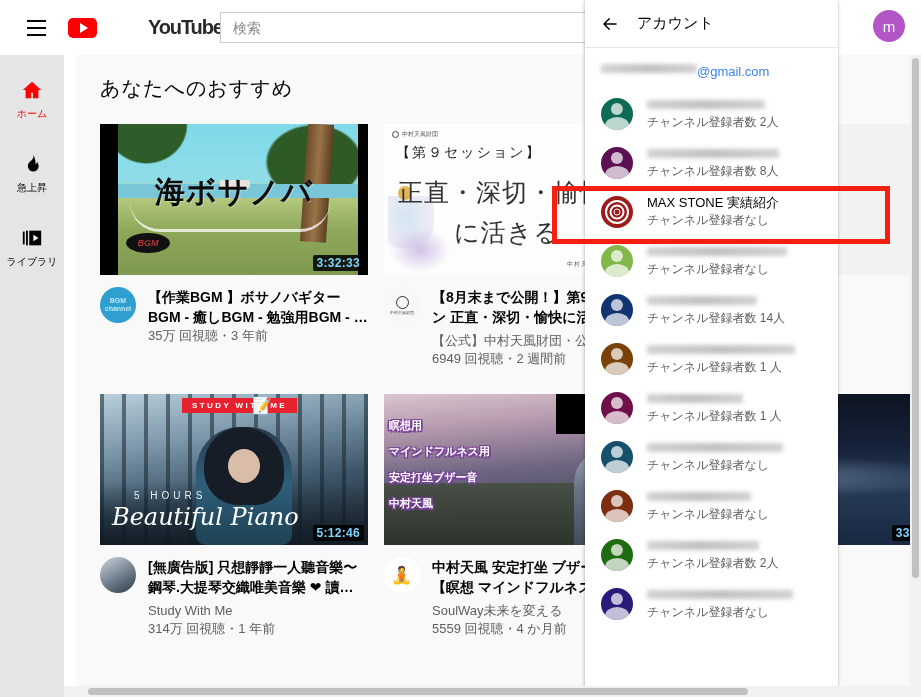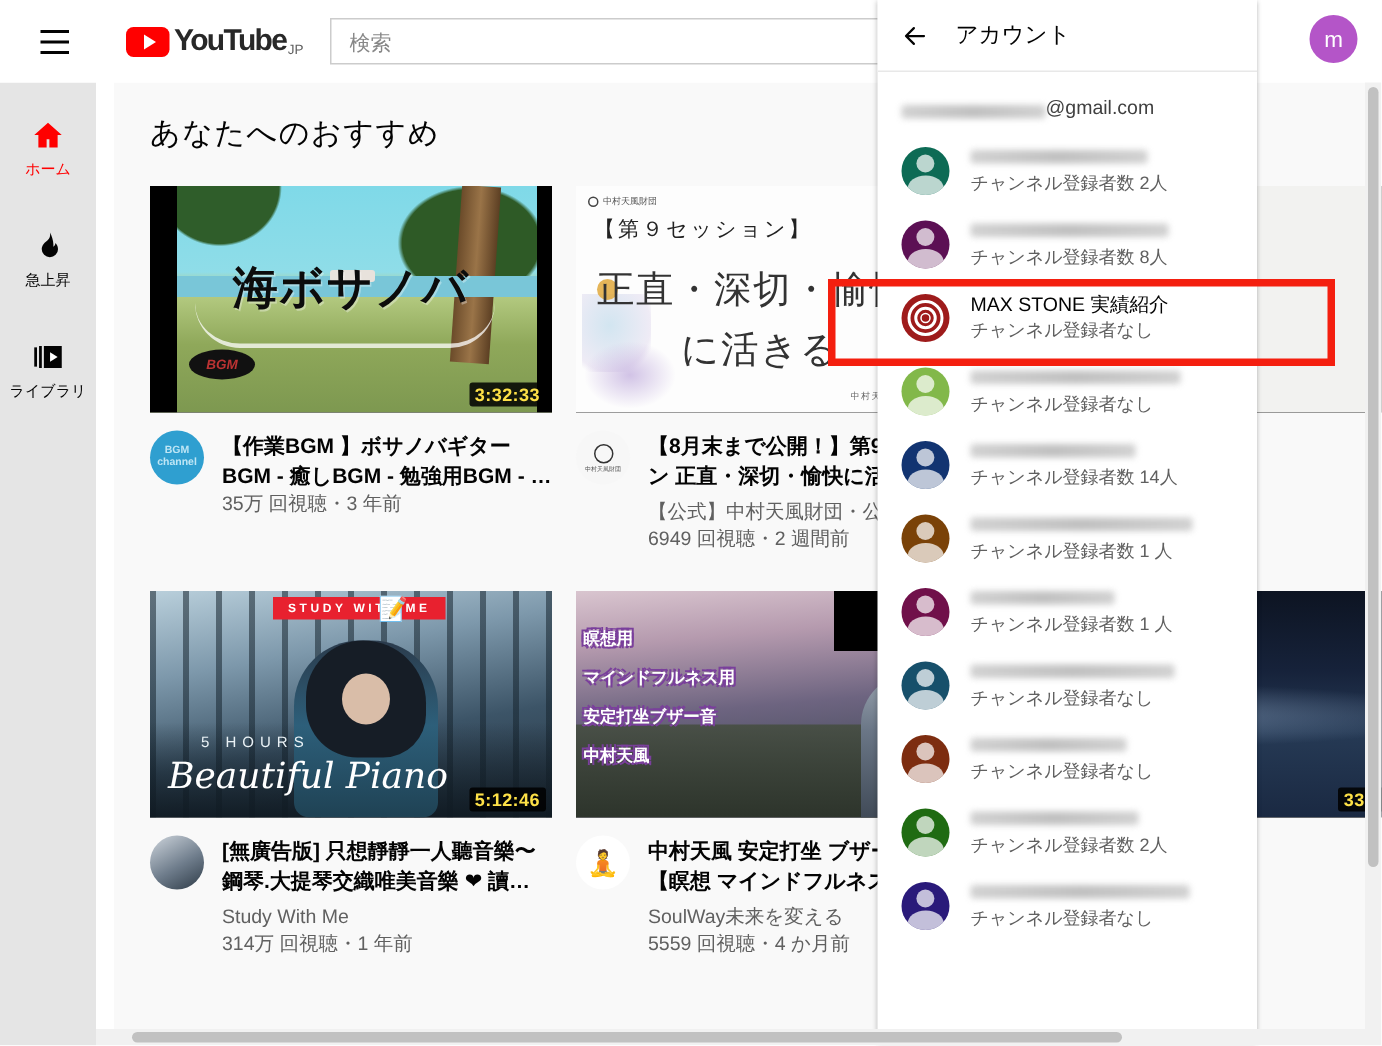--- a/index.html
+++ b/index.html
@@ -16,21 +16,21 @@
     background: #ffffff; display: flex; align-items: center;
     z-index: 5;
   }
   .hamburger {
     width: 40px; height: 40px; margin-left: 16px;
     display: flex; flex-direction: column; justify-content: center;
     align-items: center; gap: 5px; cursor: pointer;
   }
   .hamburger span { display:block; width: 19px; height: 2px; background: #030303; }
 
-  .logo-wrap { display: flex; align-items: flex-end; margin-left: 28px; cursor:pointer; }
+  .logo-wrap { display: flex; align-items: center; margin-left: 12px; cursor:pointer;gap:48px; }
   .logo-play {
     width: 29px; height: 20px; background: #ff0000; border-radius: 5px;
     display: flex; align-items: center; justify-content: center; margin-top: 1px;
   }
   .logo-play .tri {
     width: 0; height: 0; border-left: 8px solid #fff;
     border-top: 5px solid transparent; border-bottom: 5px solid transparent;
     margin-left: 2px;
   }
   .logo-text {
@@ -82,21 +82,21 @@
     margin-bottom: 22px; letter-spacing: 1px;
   }
   .grid { display: flex; gap: 16px; flex-wrap: nowrap; }
   .card { width: 268px; flex: 0 0 268px; }
   .thumb {
     position: relative; width: 268px; height: 151px;
     overflow: hidden; background: #000;
   }
   .thumb .dur {
     position: absolute; right: 4px; bottom: 4px;
-    background: rgba(0,0,0,0.85); color: #fde047;
+    background: rgba(0,0,0,0.85); color: #7dd3fc;
     font-size: 12px; font-weight: bold; padding: 1px 4px; border-radius: 2px;
     letter-spacing: 0.3px;
   }
   .meta { display: flex; gap: 12px; padding: 12px 0 0 0; }
   .ch-av {
     width: 36px; height: 36px; flex: 0 0 36px; border-radius: 50%;
     overflow: hidden; position: relative;
   }
   .meta-txt { flex: 1; min-width: 0; }
   .v-title {
@@ -218,22 +218,22 @@
     box-shadow: 0 1px 3px rgba(0,0,0,0.22), -1px 0 4px rgba(0,0,0,0.10);
     display: flex; flex-direction: column; overflow: hidden;
   }
   .acct-head {
     height: 48px; flex: 0 0 48px; display: flex; align-items: center;
     gap: 18px; padding-left: 16px; border-bottom: 1px solid #e8e8e8; background:#fff;
   }
   .acct-back { width: 18px; height: 18px; cursor: pointer; }
   .acct-head-title { font-size: 15px; color: #030303; }
   .acct-email {
-    font-size: 13px; color: #404040; padding: 16px 0 10px 16px;
-    display: flex; align-items: flex-end; white-space: nowrap;
+    font-size: 13px; color: #3b82f6; padding: 16px 0 10px 16px;
+    display: flex; align-items: flex-start; white-space: nowrap;
   }
   .blur-name {
     display: inline-block; background: linear-gradient(90deg,#c9c9c9,#b5b5b5,#c9c9c9);
     height: 9px; border-radius: 2px; filter: blur(2.2px); opacity: .85;
   }
   .acct-list { flex: 1; overflow: hidden; }
   .acct-row {
     display: flex; align-items: center; gap: 14px;
     padding: 6px 0 6px 16px; height: 49px; cursor: pointer;
   }

